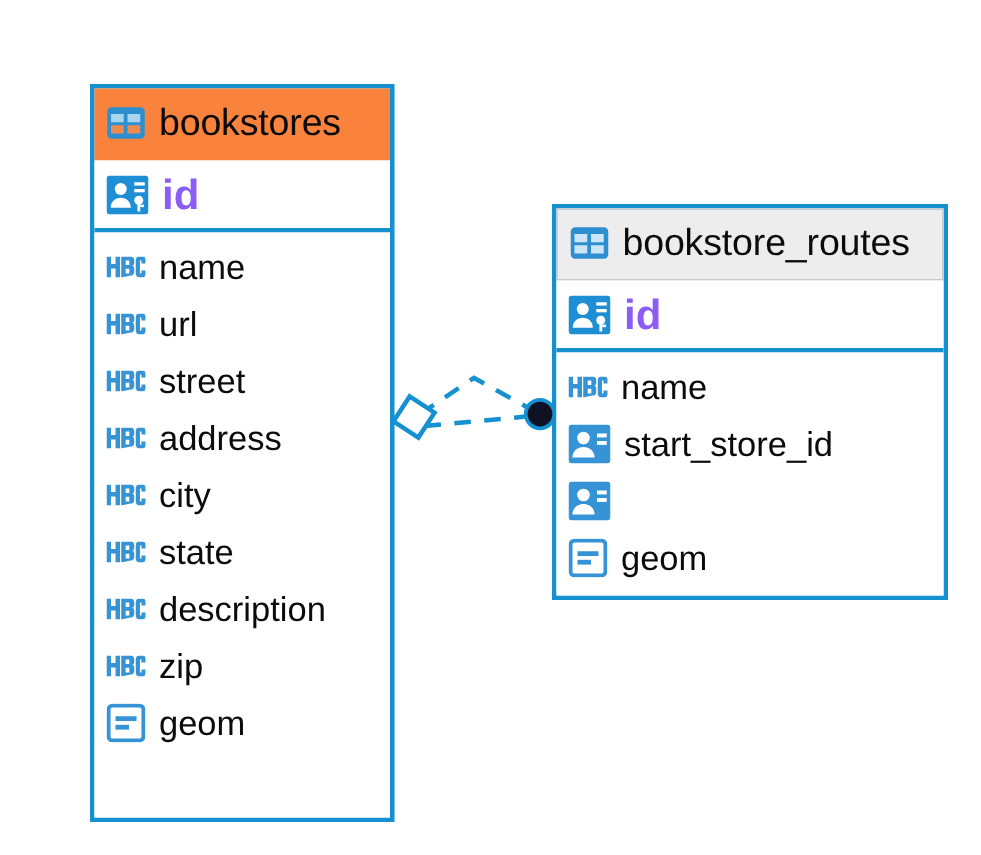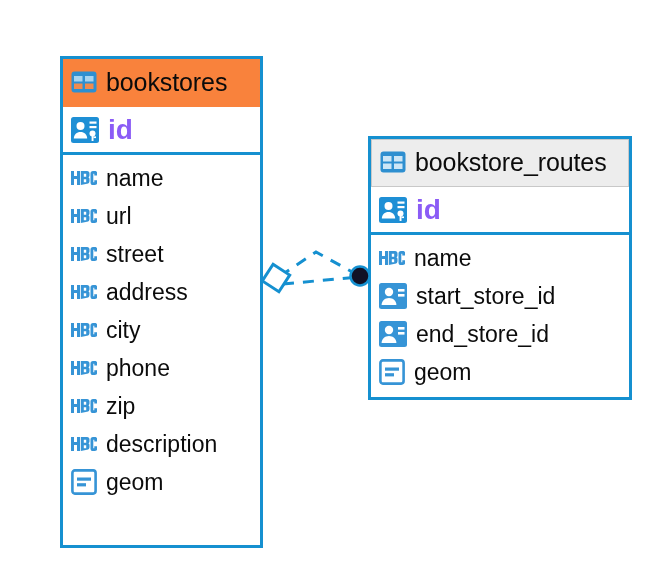--- a/index.html
+++ b/index.html
@@ -235,47 +235,47 @@
       <div class="field-row">
         <span class="icon">
           <svg width="26" height="14" viewBox="0 0 26 14">
             <g fill="#3694d6">
               <path d="M0 14V0h3v5h3V0h3v14H6V8H3v6z"></path>
               <path d="M9.8 14V0h6.2c1.6 0 2.5 1 2.5 2.6v1.6c0 1-.4 1.7-1.2 2 .8.3 1.2 1 1.2 2v1.9c0 1.6-.9 2.6-2.5 2.6zm3-8.3h2.4V2.7h-2.4zm0 5.6h2.4V8.2h-2.4z"></path>
               <path d="M19.5 11.4V2.6C19.5 1 20.4 0 22 0h1.8c1.6 0 2.5 1 2.5 2.6v2h-3V2.7h-1v8.6h1V9.3h3v2.1c0 1.6-.9 2.6-2.5 2.6H22c-1.6 0-2.5-1-2.5-2.6z"></path>
             </g>
           </svg>
         </span>
-        <span class="field-label">phone</span>
+        <span class="field-label">state</span>
+      </div>
+
+      <div class="field-row">
+        <span class="icon">
+          <svg width="26" height="14" viewBox="0 0 26 14">
+            <g fill="#3694d6">
+              <path d="M0 14V0h3v5h3V0h3v14H6V8H3v6z"></path>
+              <path d="M9.8 14V0h6.2c1.6 0 2.5 1 2.5 2.6v1.6c0 1-.4 1.7-1.2 2 .8.3 1.2 1 1.2 2v1.9c0 1.6-.9 2.6-2.5 2.6zm3-8.3h2.4V2.7h-2.4zm0 5.6h2.4V8.2h-2.4z"></path>
+              <path d="M19.5 11.4V2.6C19.5 1 20.4 0 22 0h1.8c1.6 0 2.5 1 2.5 2.6v2h-3V2.7h-1v8.6h1V9.3h3v2.1c0 1.6-.9 2.6-2.5 2.6H22c-1.6 0-2.5-1-2.5-2.6z"></path>
+            </g>
+          </svg>
+        </span>
+        <span class="field-label">description</span>
       </div>
 
       <div class="field-row">
         <span class="icon">
           <svg width="26" height="14" viewBox="0 0 26 14">
             <g fill="#3694d6">
               <path d="M0 14V0h3v5h3V0h3v14H6V8H3v6z"></path>
               <path d="M9.8 14V0h6.2c1.6 0 2.5 1 2.5 2.6v1.6c0 1-.4 1.7-1.2 2 .8.3 1.2 1 1.2 2v1.9c0 1.6-.9 2.6-2.5 2.6zm3-8.3h2.4V2.7h-2.4zm0 5.6h2.4V8.2h-2.4z"></path>
               <path d="M19.5 11.4V2.6C19.5 1 20.4 0 22 0h1.8c1.6 0 2.5 1 2.5 2.6v2h-3V2.7h-1v8.6h1V9.3h3v2.1c0 1.6-.9 2.6-2.5 2.6H22c-1.6 0-2.5-1-2.5-2.6z"></path>
             </g>
           </svg>
         </span>
         <span class="field-label">zip</span>
-      </div>
-
-      <div class="field-row">
-        <span class="icon">
-          <svg width="26" height="14" viewBox="0 0 26 14">
-            <g fill="#3694d6">
-              <path d="M0 14V0h3v5h3V0h3v14H6V8H3v6z"></path>
-              <path d="M9.8 14V0h6.2c1.6 0 2.5 1 2.5 2.6v1.6c0 1-.4 1.7-1.2 2 .8.3 1.2 1 1.2 2v1.9c0 1.6-.9 2.6-2.5 2.6zm3-8.3h2.4V2.7h-2.4zm0 5.6h2.4V8.2h-2.4z"></path>
-              <path d="M19.5 11.4V2.6C19.5 1 20.4 0 22 0h1.8c1.6 0 2.5 1 2.5 2.6v2h-3V2.7h-1v8.6h1V9.3h3v2.1c0 1.6-.9 2.6-2.5 2.6H22c-1.6 0-2.5-1-2.5-2.6z"></path>
-            </g>
-          </svg>
-        </span>
-        <span class="field-label">description</span>
       </div>
 
       <div class="field-row">
         <span class="icon">
           <svg width="26" height="26" viewBox="0 0 26 26">
             <rect x="1.4" y="1.4" width="23.2" height="23.2" rx="2.5" fill="#ffffff" stroke="#3694d6" stroke-width="2.6"></rect>
             <rect x="6" y="8.5" width="14" height="3.2" fill="#3694d6"></rect>
             <rect x="6" y="14.2" width="9" height="3.2" fill="#3694d6"></rect>
           </svg>
         </span>
@@ -347,21 +347,20 @@
       <div class="field-row">
         <span class="icon">
           <svg width="28" height="26" viewBox="0 0 28 26">
             <rect x="0" y="0" width="28" height="26" rx="2.5" fill="#3694d6"></rect>
             <circle cx="10" cy="9" r="4.2" fill="#ffffff"></circle>
             <path d="M2.6 22c0-4.2 3.3-7 7.4-7s7.4 2.8 7.4 7z" fill="#ffffff"></path>
             <rect x="19" y="6" width="6.5" height="2.6" fill="#ffffff"></rect>
             <rect x="19" y="11" width="6.5" height="2.6" fill="#ffffff"></rect>
           </svg>
         </span>
-        <span class="field-label">end_store_id</span>
       </div>
 
       <div class="field-row">
         <span class="icon">
           <svg width="26" height="26" viewBox="0 0 26 26">
             <rect x="1.4" y="1.4" width="23.2" height="23.2" rx="2.5" fill="#ffffff" stroke="#3694d6" stroke-width="2.6"></rect>
             <rect x="6" y="8.5" width="14" height="3.2" fill="#3694d6"></rect>
             <rect x="6" y="14.2" width="9" height="3.2" fill="#3694d6"></rect>
           </svg>
         </span>

